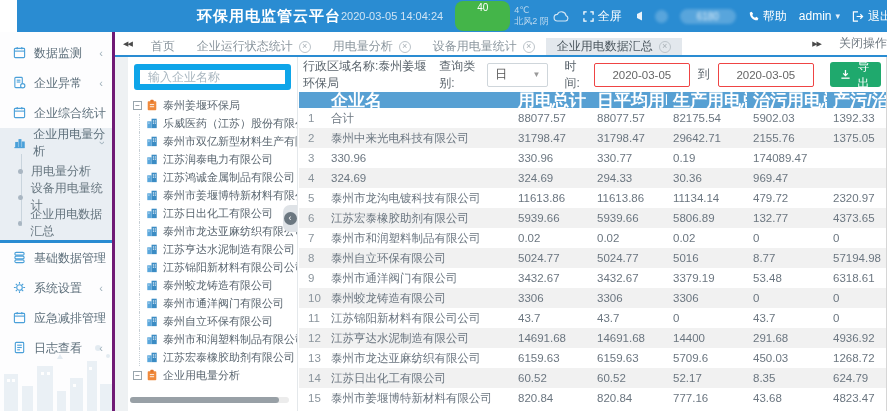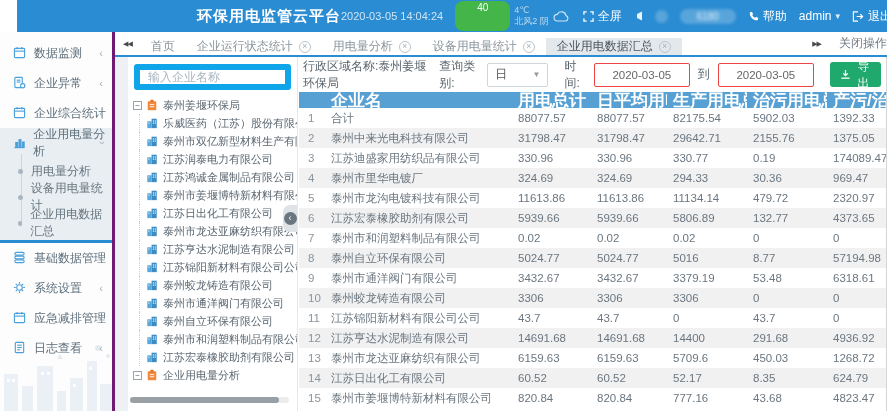--- a/index.html
+++ b/index.html
@@ -592,30 +592,28 @@
             <span class="cell idx">2</span>
             <span class="cell">泰州中来光电科技有限公司</span>
             <span class="cell">31798.47</span>
             <span class="cell">31798.47</span>
             <span class="cell">29642.71</span>
             <span class="cell">2155.76</span>
             <span class="cell">1375.05</span>
           </div>
           <div class="trow">
             <span class="cell idx">3</span>
-            <span class="cell">江苏迪盛家用纺织品有限公司</span>
             <span class="cell">330.96</span>
             <span class="cell">330.96</span>
             <span class="cell">330.77</span>
             <span class="cell">0.19</span>
             <span class="cell">174089.47</span>
           </div>
           <div class="trow">
             <span class="cell idx">4</span>
-            <span class="cell">泰州市里华电镀厂</span>
             <span class="cell">324.69</span>
             <span class="cell">324.69</span>
             <span class="cell">294.33</span>
             <span class="cell">30.36</span>
             <span class="cell">969.47</span>
           </div>
           <div class="trow">
             <span class="cell idx">5</span>
             <span class="cell">泰州市龙沟电镀科技有限公司</span>
             <span class="cell">11613.86</span>

